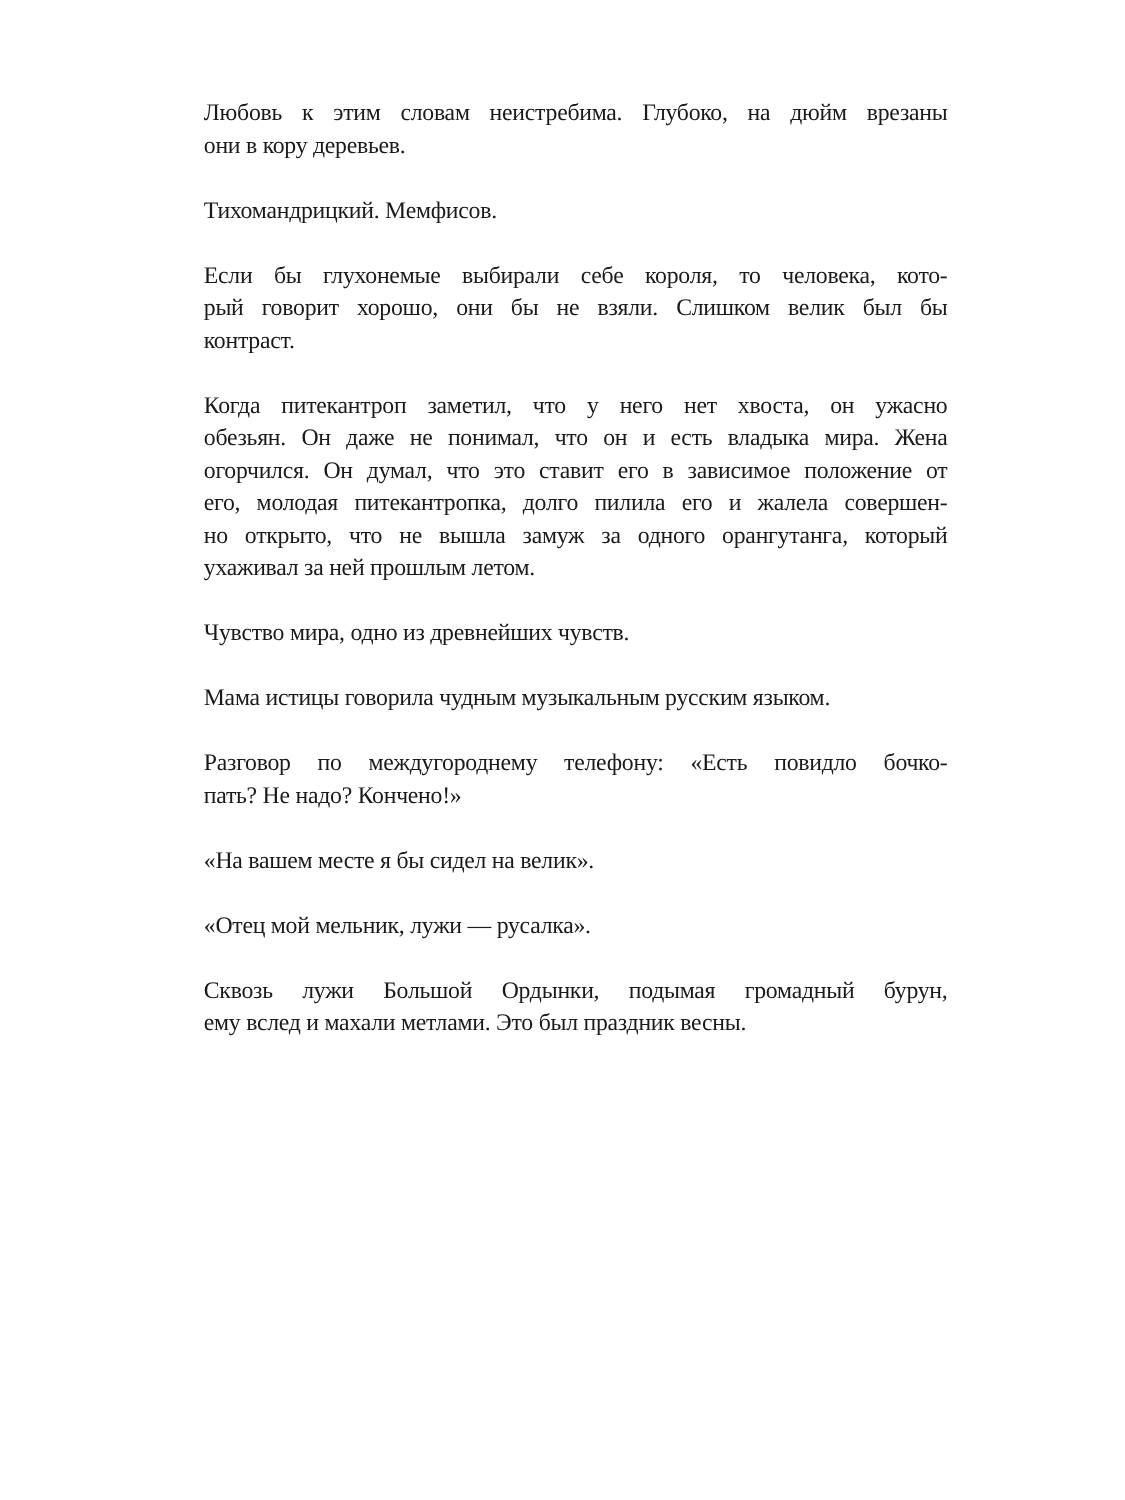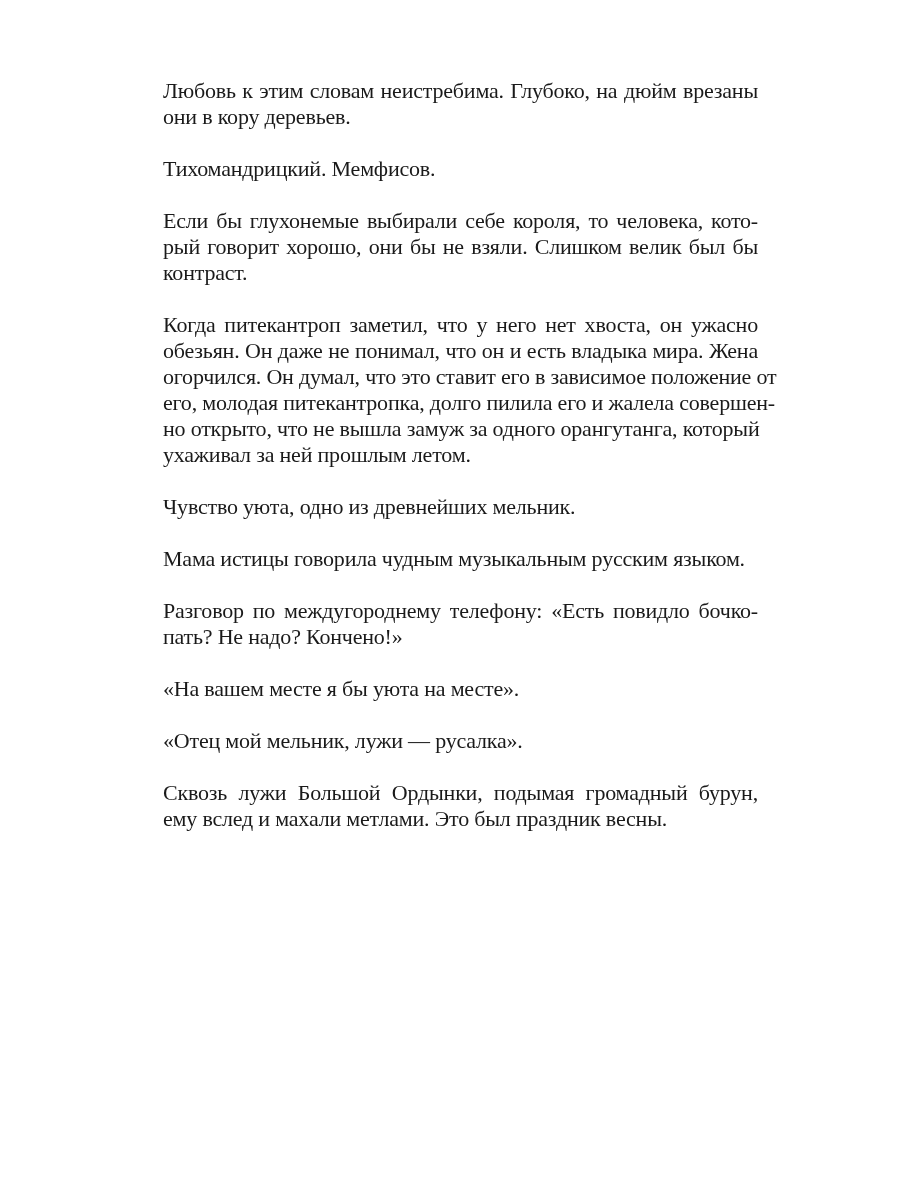--- a/index.html
+++ b/index.html
@@ -13,21 +13,21 @@
       position: relative;
       overflow: hidden;
     }
     .page {
       position: absolute;
       left: 135px;
       top: 78px;
       width: 623px;
       color: #1a1a1a;
       font-family: "Liberation Serif", "DejaVu Serif", serif;
-      font-size: 22px;
+      font-size: 19px;
       line-height: 26px;
       letter-spacing: -0.2px;
     }
     .para {
       margin: 0 0 26px 0;
       text-indent: 28px;
       text-align: justify;
       hyphens: manual;
     }
     .line {
@@ -66,34 +66,34 @@
   <div class="para">
     <span class="line first">Когда питекантроп заметил, что у него нет хвоста, он ужасно</span>
     <span class="line">обезьян. Он даже не понимал, что он и есть владыка мира. Жена</span>
     <span class="line">огорчился. Он думал, что это ставит его в зависимое положение от</span>
     <span class="line">его, молодая питекантропка, долго пилила его и жалела совершен-</span>
     <span class="line">но открыто, что не вышла замуж за одного орангутанга, который</span>
     <span class="line final">ухаживал за ней прошлым летом.</span>
   </div>
 
   <div class="para">
-    <span class="line first final">Чувство уюта, одно из древнейших мельник.</span>
+    <span class="line first final">Чувство мира, одно из древнейших чувств.</span>
   </div>
 
   <div class="para">
     <span class="line first final">Мама истицы говорила чудным музыкальным русским языком.</span>
   </div>
 
   <div class="para">
     <span class="line first">Разговор по междугороднему телефону: «Есть повидло бочко-</span>
     <span class="line final">пать? Не надо? Кончено!»</span>
   </div>
 
   <div class="para">
-    <span class="line first final">«На вашем месте я бы уюта на месте».</span>
+    <span class="line first final">«На вашем месте я бы сидел на велик».</span>
   </div>
 
   <div class="para">
     <span class="line first final">«Отец мой мельник, лужи — русалка».</span>
   </div>
 
 
   <div class="para">
     <span class="line first">Сквозь лужи Большой Ордынки, подымая громадный бурун,</span>
     <span class="line final">ему вслед и махали метлами. Это был праздник весны.</span>

